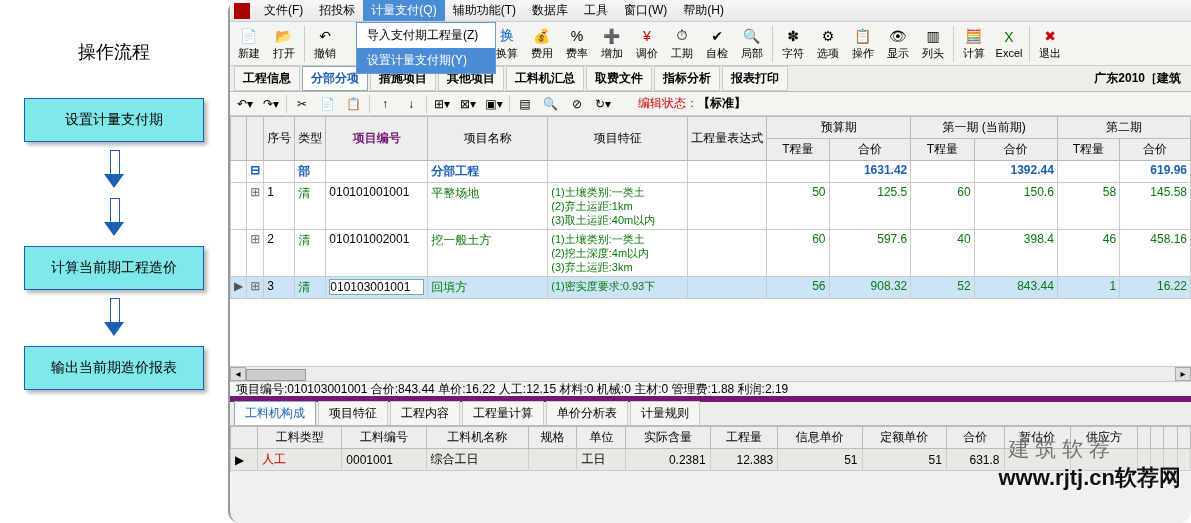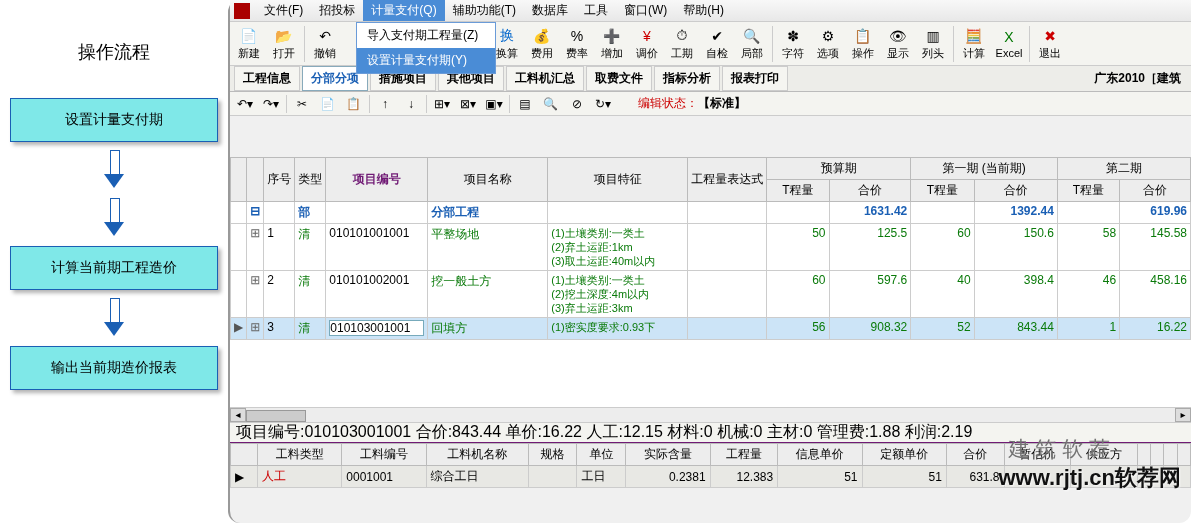--- a/index.html
+++ b/index.html
@@ -1,19 +1,19 @@
 <!DOCTYPE html>
 <html><head>
 <meta charset="utf-8">
 <style>
 * { box-sizing: border-box; margin: 0; padding: 0; }
 body { font-family: "Microsoft YaHei", SimSun, Arial, sans-serif; font-size: 12px; background: #fff; width: 1191px; height: 523px; overflow: hidden; position: relative; }
 .flow-panel { position: absolute; left: 0; top: 0; width: 228px; height: 523px; background: #fff; }
 .flow-title { text-align: center; font-size: 18px; margin-top: 40px; margin-bottom: 34px; font-family: SimSun; }
-.flow-box { width: 208px; height: 44px; background: #7FE8E8; border: 1.5px solid #1A5FB4; margin: 0 auto; display: flex; align-items: center; justify-content: center; font-size: 14px; text-align: center; box-shadow: 3px 3px 4px rgba(0,0,0,0.3); }
+.flow-box { width: 180px; height: 44px; background: #7FE8E8; border: 1.5px solid #1A5FB4; margin: 0 auto; display: flex; align-items: center; justify-content: center; font-size: 14px; text-align: center; box-shadow: 3px 3px 4px rgba(0,0,0,0.3); }
 .flow-box.tall { height: 54px; }
 .flow-arrow { width: 16px; height: 40px; margin: 8px auto; position: relative; }
 .flow-arrow::before { content: ""; position: absolute; left: 4px; top: 0; width: 8px; height: 26px; background: #fff; border: 1.5px solid #1A5FB4; }
 .flow-arrow::after { content: ""; position: absolute; left: -2px; top: 24px; width: 0; height: 0; border-left: 10px solid transparent; border-right: 10px solid transparent; border-top: 14px solid #1A5FB4; }
 .app { position: absolute; left: 228px; top: 0; width: 963px; height: 523px; background: #F0F0F0; border-left: 2px solid #999; border-radius: 12px; }
 .menubar { height: 22px; background: linear-gradient(#F8F8F8,#E8E8E8); border-bottom: 1px solid #ccc; display: flex; align-items: center; padding-left: 4px; font-size: 12px; }
 .menubar .logo { width: 16px; height: 16px; background: #A00; margin-right: 6px; }
 .menubar .menu-item { padding: 2px 8px; cursor: pointer; }
 .menubar .menu-item.active { background: #4A8CD6; color: #fff; }
 .dropdown { position: absolute; left: 126px; top: 22px; width: 140px; background: #fff; border: 1px solid #6A9BD8; z-index: 10; }
@@ -26,37 +26,37 @@
 .tabbar { height: 26px; background: #EDEDE9; border-bottom: 1px solid #bbb; display: flex; align-items: center; padding: 0 4px; gap: 2px; }
 .tab { padding: 3px 8px; font-size: 12px; background: #F5F5F1; border: 1px solid #ccc; cursor: pointer; font-weight:bold;}
 .tab.active { background: #fff; color: #1A5FB4; border-color: #8ab; }
 .tabbar-right { margin-left: auto; font-size: 12px; padding-right: 6px; font-weight:bold;}
 .icon-toolbar { height: 24px; background: #F4F4F0; border-bottom: 1px solid #ccc; display: flex; align-items: center; padding: 0 4px; gap: 4px; font-size: 12px; }
 .icon-toolbar .ib { width: 22px; height: 20px; border: 1px solid transparent; display:flex; align-items:center; justify-content:center; cursor:pointer; font-size:12px;}
 .icon-toolbar .sep { width:1px; height:18px; background:#ccc;}
 .edit-status { margin-left: 20px; }
 .edit-status .red { color: #c00; }
 .edit-status .bold { font-weight:bold;}
-.grid { overflow-x: auto; overflow-y: hidden; height: 250px; background: #fff; margin-top: 41px; }
+.grid { overflow-x: auto; overflow-y: hidden; height: 250px; background: #fff; }
 .grid table { border-collapse: collapse; width: 100%; font-size: 12px; }
 .grid thead th { background: #EDEDED; border: 1px solid #bbb; padding: 2px 3px; font-weight: normal; text-align: center; height: 20px; white-space:nowrap;}
 .grid thead th.blue { color: #701a75; font-weight:bold;}
 .grid tbody td { border: 1px solid #ccc; padding: 2px 3px; height: 18px; vertical-align: top; white-space: nowrap;}
 .grid .row-blue td { color: #1A5FB4; font-weight: bold; }
 .grid .row-sel td { background: #CCE4F7; }
 .grid .green { color: #0A7A0A; }
 .grid .num { text-align: right; }
 .grid .expand { width: 14px; text-align:center; color:#666; cursor:pointer;}
 .grid .arrow-cell { width:14px; color:#555; text-align:center;}
 .grid .green-feat { color:#0A7A0A; white-space:normal; line-height:14px; font-size:11px;}
 .scrollbar-h { height: 16px; background: #EDEDED; border-top:1px solid #ccc; border-bottom:1px solid #ccc; position: relative;}
 .scrollbar-h .thumb { position:absolute; left:16px; top:2px; height:12px; width:60px; background:#ccc; border:1px solid #999;}
 .scrollbar-h .arr { width:16px; height:14px; position:absolute; top:0; background:#ddd; border:1px solid #aaa; text-align:center; font-size:10px; line-height:12px;}
 .scrollbar-h .arr.left{left:0;} .scrollbar-h .arr.right{right:0;}
-.info-line { height: 20px; background: #F4F4F0; border-bottom: 1px solid #701a75; padding: 2px 6px; font-size: 16px; display:flex; align-items:center;}
+.info-line { height: 20px; background: #F4F4F0; border-bottom: 6px solid #701a75; padding: 2px 6px; font-size: 12px; display:flex; align-items:center;}
 .sub-tabs { height: 24px; background: #EDEDE9; border-bottom: 1px solid #bbb; display: flex; align-items: flex-end; padding: 0 4px; gap: 2px; }
 .sub-tab { padding: 3px 10px; font-size: 12px; background: #F5F5F1; border: 1px solid #ccc; border-bottom:none; cursor: pointer; }
 .sub-tab.active { background: #fff; color: #1A5FB4; border-color: #8ab; }
 .sub-grid { background:#fff; }
 .sub-grid table { border-collapse: collapse; width: 100%; font-size: 12px; }
 .sub-grid th { background: #EDEDED; border: 1px solid #bbb; padding: 2px 4px; font-weight: normal; text-align: center; height: 18px;}
 .sub-grid td { border: 1px solid #ccc; padding: 2px 4px; height: 18px; background:#E8E8E4;}
 .sub-grid .red { color:#c00;}
 .watermark { position:absolute; right:10px; bottom:30px; font-size:22px; font-weight:bold; color:#111; text-shadow:1px 1px 2px rgba(255,255,255,0.7);}
 .watermark-sm { position:absolute; right:81px; bottom:60px; font-size:21px; color:#737373;}
@@ -312,20 +312,28 @@
   </div>
 
   <div class="scrollbar-h">
     <div class="arr left">◂</div>
     <div class="thumb"></div>
     <div class="arr right">▸</div>
   </div>
 
   <div class="info-line">项目编号:010103001001  合价:843.44  单价:16.22  人工:12.15  材料:0  机械:0  主材:0  管理费:1.88  利润:2.19</div>
 
+  <div class="sub-tabs">
+    <div class="sub-tab active">工料机构成</div>
+    <div class="sub-tab">项目特征</div>
+    <div class="sub-tab">工程内容</div>
+    <div class="sub-tab">工程量计算</div>
+    <div class="sub-tab">单价分析表</div>
+    <div class="sub-tab">计量规则</div>
+  </div>
 
   <div class="sub-grid">
     <table>
       <thead>
           <tr id="sub-head">
             <th></th>
             <th>工料类型</th>
             <th>工料编号</th>
             <th>工料机名称</th>
             <th>规格</th>

